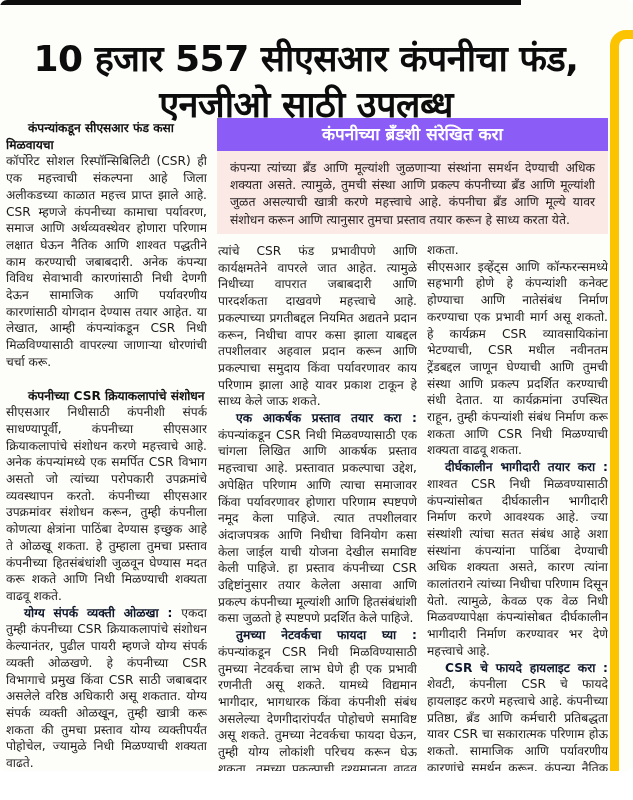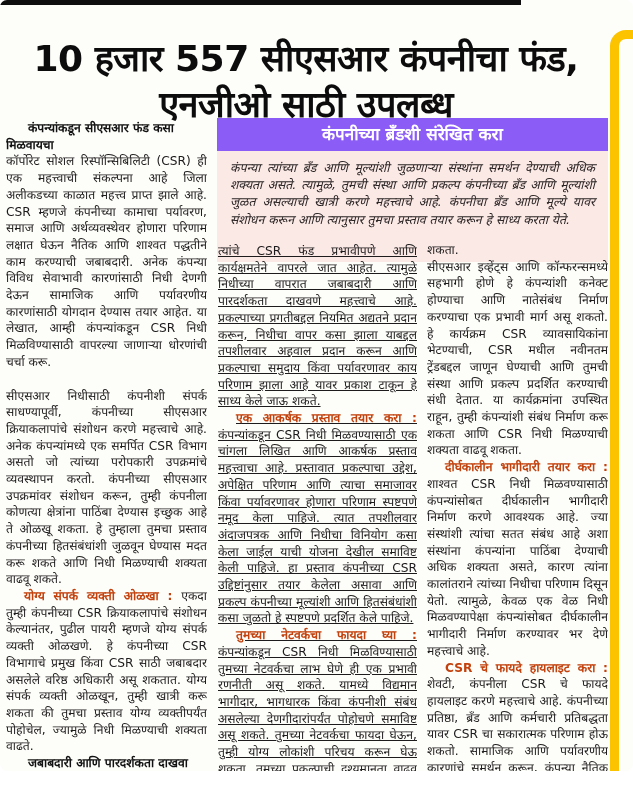--- a/index.html
+++ b/index.html
@@ -11,31 +11,31 @@
   .clip-frame{position:absolute;left:610px;top:30px;width:90px;height:756px;
               border:9px solid #fcc400;border-radius:16px;background:transparent;}
 
   .headline{position:absolute;left:0;top:12px;width:612px;padding:0 4px;box-sizing:border-box;
             text-align:center;font-weight:800;font-size:36px;line-height:1.27;
             color:#0c0c0c;letter-spacing:-0.5px;}
 
   .feature-box{position:absolute;left:217px;top:118px;width:391px;}
   .feature-box-header{color:#ffffff;font-weight:700;font-size:17px;text-align:center;
                       padding:4px 0 6px;}
-  .feature-box-body{padding:9px 13px 28px;font-size:12.3px;line-height:1.4;
-                    text-align:justify;color:#2a2424;height:74px;overflow:hidden;font-style:italic;}
+  .feature-box-body{padding:9px 13px 0;font-size:12.3px;line-height:1.4;
+                    text-align:justify;color:#2a2424;height:74px;overflow:hidden;}
 
   .col{position:absolute;text-align:justify;color:#1d1b1b;font-size:12.2px;line-height:1.37;}
   .col-1{left:6px;top:120px;width:201px;height:684px;overflow:hidden;}
-  .col-2{left:218px;top:243px;width:199px;height:557px;overflow:hidden;text-decoration:underline;}
+  .col-2{left:218px;top:243px;width:199px;height:557px;overflow:hidden;}
   .col-3{left:427px;top:242px;width:181px;height:557px;overflow:hidden;}
 
   .blk{margin:0;}
   .blk.heading{font-weight:700;text-align:left;text-indent:22px;color:#111;}
-  .blk.para b{font-weight:700;color:#c2410c;}
+  .blk.para b{font-weight:700;color:#0f172a;}
   .blk.para.ind{text-indent:18px;}
   .spacer{height:17px;}
 </style>
 </head>
 <body>
 
 <div class="page">
 
   <div class="top-edge-bar" style="background: rgb(14, 14, 14);"></div>
 
@@ -45,20 +45,21 @@
 
   <div class="feature-box">
     <div class="feature-box-header" style="background: #8b5cf6;">कंपनीच्या ब्रँडशी संरेखित करा</div>
     <div class="feature-box-body" style="background: rgb(251, 233, 230);">कंपन्या त्यांच्या ब्रँड आणि मूल्यांशी जुळणाऱ्या संस्थांना समर्थन देण्याची अधिक शक्यता असते. त्यामुळे, तुमची संस्था आणि प्रकल्प कंपनीच्या ब्रँड आणि मूल्यांशी जुळत असल्याची खात्री करणे महत्त्वाचे आहे. कंपनीचा ब्रँड आणि मूल्ये यावर संशोधन करून आणि त्यानुसार तुमचा प्रस्ताव तयार करून हे साध्य करता येते.</div>
   </div>
 
   <div class="col col-1">
       <div class="blk heading">कंपन्यांकडून सीएसआर फंड कसा मिळवायचा</div>
       <div class="blk para"><span>कॉर्पोरेट सोशल रिस्पॉन्सिबिलिटी (CSR) ही एक महत्त्वाची संकल्पना आहे जिला अलीकडच्या काळात महत्त्व प्राप्त झाले आहे. CSR म्हणजे कंपनीच्या कामाचा पर्यावरण, समाज आणि अर्थव्यवस्थेवर होणारा परिणाम लक्षात घेऊन नैतिक आणि शाश्वत पद्धतीने काम करण्याची जबाबदारी. अनेक कंपन्या विविध सेवाभावी कारणांसाठी निधी देणगी देऊन सामाजिक आणि पर्यावरणीय कारणांसाठी योगदान देण्यास तयार आहेत. या लेखात, आम्ही कंपन्यांकडून CSR निधी मिळविण्यासाठी वापरल्या जाणाऱ्या धोरणांची चर्चा करू.</span></div>
       <div class="spacer"></div>
+      <div class="blk heading">कंपनीच्या CSR क्रियाकलापांचे संशोधन</div>
       <div class="blk para"><span>सीएसआर निधीसाठी कंपनीशी संपर्क साधण्यापूर्वी, कंपनीच्या सीएसआर क्रियाकलापांचे संशोधन करणे महत्त्वाचे आहे. अनेक कंपन्यांमध्ये एक समर्पित CSR विभाग असतो जो त्यांच्या परोपकारी उपक्रमांचे व्यवस्थापन करतो. कंपनीच्या सीएसआर उपक्रमांवर संशोधन करून, तुम्ही कंपनीला कोणत्या क्षेत्रांना पाठिंबा देण्यास इच्छुक आहे ते ओळखू शकता. हे तुम्हाला तुमचा प्रस्ताव कंपनीच्या हितसंबंधांशी जुळवून घेण्यास मदत करू शकते आणि निधी मिळण्याची शक्यता वाढवू शकते.</span></div>
       <div class="blk para ind"><b>योग्य संपर्क व्यक्ती ओळखा : </b><span>एकदा तुम्ही कंपनीच्या CSR क्रियाकलापांचे संशोधन केल्यानंतर, पुढील पायरी म्हणजे योग्य संपर्क व्यक्ती ओळखणे. हे कंपनीच्या CSR विभागाचे प्रमुख किंवा CSR साठी जबाबदार असलेले वरिष्ठ अधिकारी असू शकतात. योग्य संपर्क व्यक्ती ओळखून, तुम्ही खात्री करू शकता की तुमचा प्रस्ताव योग्य व्यक्तीपर्यंत पोहोचेल, ज्यामुळे निधी मिळण्याची शक्यता वाढते.</span></div>
       <div class="blk heading">जबाबदारी आणि पारदर्शकता दाखवा</div>
     </div>
   <div class="col col-2">
       <div class="blk para"><span>त्यांचे CSR फंड प्रभावीपणे आणि कार्यक्षमतेने वापरले जात आहेत. त्यामुळे निधीच्या वापरात जबाबदारी आणि पारदर्शकता दाखवणे महत्त्वाचे आहे. प्रकल्पाच्या प्रगतीबद्दल नियमित अद्यतने प्रदान करून, निधीचा वापर कसा झाला याबद्दल तपशीलवार अहवाल प्रदान करून आणि प्रकल्पाचा समुदाय किंवा पर्यावरणावर काय परिणाम झाला आहे यावर प्रकाश टाकून हे साध्य केले जाऊ शकते.</span></div>
       <div class="blk para ind"><b>एक आकर्षक प्रस्ताव तयार करा : </b><span>कंपन्यांकडून CSR निधी मिळवण्यासाठी एक चांगला लिखित आणि आकर्षक प्रस्ताव महत्त्वाचा आहे. प्रस्तावात प्रकल्पाचा उद्देश, अपेक्षित परिणाम आणि त्याचा समाजावर किंवा पर्यावरणावर होणारा परिणाम स्पष्टपणे नमूद केला पाहिजे. त्यात तपशीलवार अंदाजपत्रक आणि निधीचा विनियोग कसा केला जाईल याची योजना देखील समाविष्ट केली पाहिजे. हा प्रस्ताव कंपनीच्या CSR उद्दिष्टांनुसार तयार केलेला असावा आणि प्रकल्प कंपनीच्या मूल्यांशी आणि हितसंबंधांशी कसा जुळतो हे स्पष्टपणे प्रदर्शित केले पाहिजे.</span></div>
       <div class="blk para ind"><b>तुमच्या नेटवर्कचा फायदा घ्या : </b><span>कंपन्यांकडून CSR निधी मिळविण्यासाठी तुमच्या नेटवर्कचा लाभ घेणे ही एक प्रभावी रणनीती असू शकते. यामध्ये विद्यमान भागीदार, भागधारक किंवा कंपनीशी संबंध असलेल्या देणगीदारांपर्यंत पोहोचणे समाविष्ट असू शकते. तुमच्या नेटवर्कचा फायदा घेऊन, तुम्ही योग्य लोकांशी परिचय करून घेऊ शकता, तुमच्या प्रकल्पाची दृश्यमानता वाढवू शकता आणि विश्वासार्हता आणि विश्वासार्हता दाखवू</span></div>
     </div>
   <div class="col col-3">

